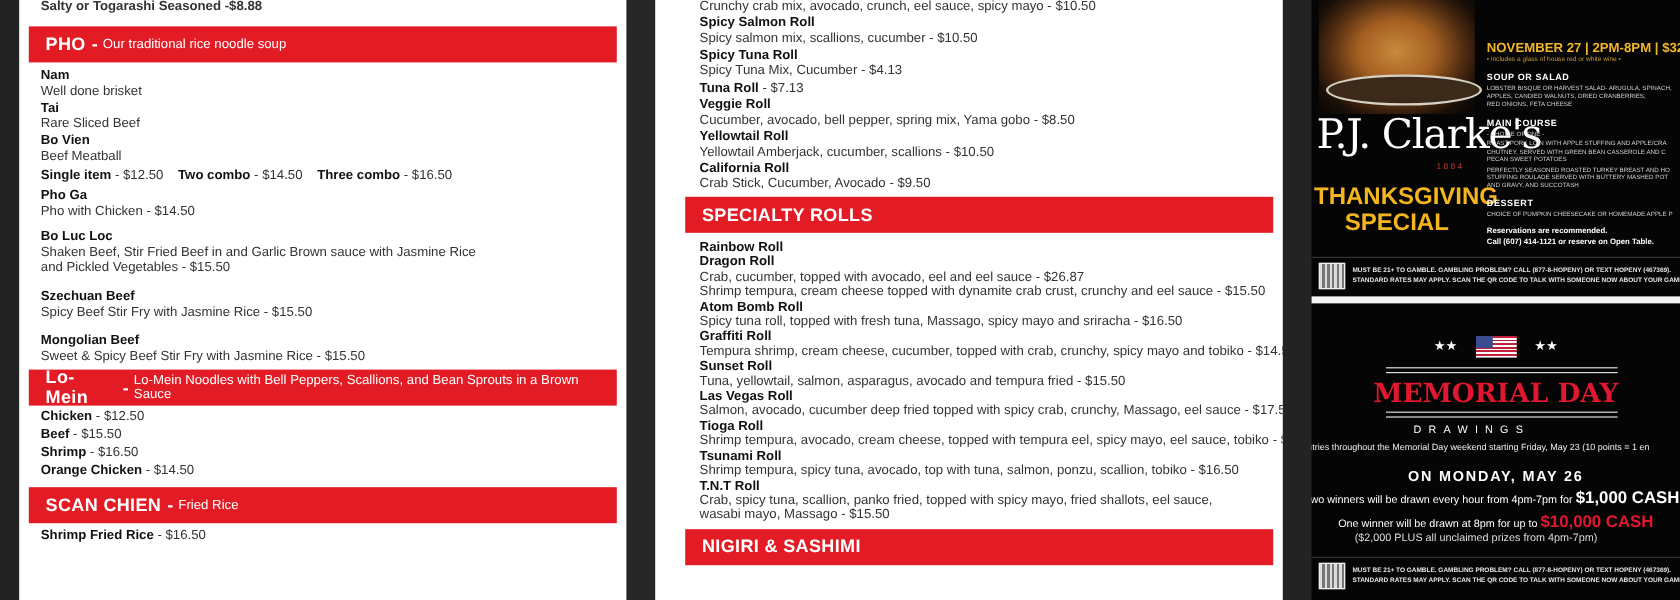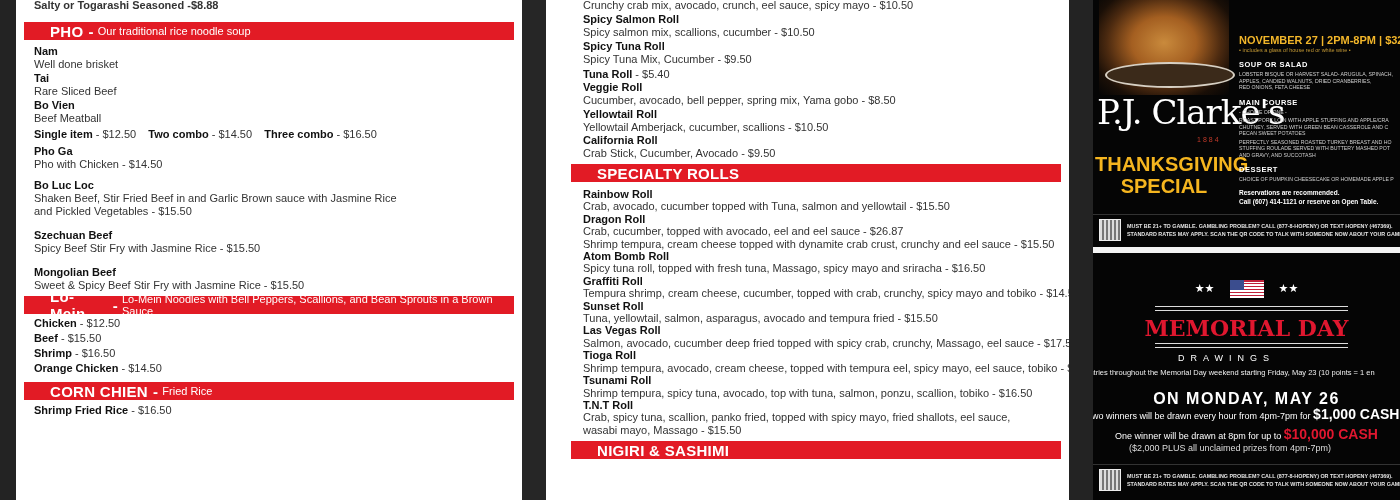--- a/index.html
+++ b/index.html
@@ -5,22 +5,22 @@
   * { box-sizing: border-box; margin: 0; padding: 0; }
   html, body { width: 1400px; height: 500px; overflow: hidden; background: #1e1e1e; }
   body { position: relative; font-family: "Liberation Sans", "DejaVu Sans", sans-serif; }
 
   .panel { position: absolute; top: 0; height: 500px; background: #ffffff; overflow: hidden; }
   #menu-left { left: 16px; width: 506px; }
   #menu-mid { left: 546px; width: 523px; }
   .gap { position: absolute; top: 0; height: 500px; background: #232323; }
 
   .section-header {
-    background: #e21b25; color: #fff; height: 18px;
-    display: flex; align-items: center; padding-left: 26px;
+    background: #e21b25; color: #fff; height: 30px;
+    display: flex; align-items: center; padding-left: 14px;
     font-weight: bold; font-size: 15px; letter-spacing: 0.3px;
   }
   .section-header .sub { font-weight: normal; font-size: 11px; margin-left: 4px; letter-spacing: 0; }
   .section-header .dash { margin-left: 5px; }
 
   .item { padding-left: 18px; font-size: 11px; line-height: 13px; color: #333; }
   .item .name { font-weight: bold; color: #111; display: block; }
   .item .desc { display: block; }
   .inline-item { padding-left: 18px; font-size: 11px; line-height: 15px; color: #333; }
   .inline-item b { color: #111; }
@@ -59,21 +59,21 @@
 
   .mem-stars { position: absolute; top: 27px; left: 0; width: 307px; text-align: center; font-size: 11px; color: #fff; }
   .flag { display: inline-block; width: 34px; height: 18px; vertical-align: middle; margin: 0 12px;
     background: linear-gradient(#3b4d8e, #3b4d8e) 0 0/14px 10px no-repeat,
       repeating-linear-gradient(#c0203a 0 1.5px, #fff 1.5px 3px); }
   .mem-line { position: absolute; left: 62px; width: 193px; height: 1px; background: #ddd; }
   .mem-title { position: absolute; top: 62px; left: 0; width: 307px; text-align: center;
     font-family: "DejaVu Serif", serif; font-weight: bold; font-size: 22px; color: #e0172f; }
   .mem-draw { position: absolute; top: 100px; left: 0; width: 267px; text-align: center; font-size: 9px; letter-spacing: 6px; color: #fff; }
   .mem-entries { position: absolute; top: 115px; left: -14px; white-space: nowrap; font-size: 7.5px; color: #eee; }
-  .mem-on { position: absolute; top: 137px; left: 0; width: 307px; text-align: center; font-weight: bold; font-size: 16px; letter-spacing: 1.5px; }
+  .mem-on { position: absolute; top: 137px; left: 0; width: 307px; text-align: center; font-weight: bold; font-size: 12px; letter-spacing: 1.5px; }
   .mem-two { position: absolute; top: 153px; left: -6px; white-space: nowrap; font-size: 9px; }
   .mem-two b { font-size: 14px; }
   .mem-one { position: absolute; top: 173px; left: 0; width: 307px; text-align: center; font-size: 9px; }
   .mem-one b { font-size: 14px; color: #e0172f; }
   .mem-plus { position: absolute; top: 190px; left: 0; width: 274px; text-align: center; font-size: 9px; color: #ddd; }
 </style>
 </head>
 <body>
 
 <div class="gap" style="left:0;width:16px;"></div>
@@ -134,62 +134,61 @@
     <span class="sub">Lo-Mein Noodles with Bell Peppers, Scallions, and Bean Sprouts in a Brown Sauce</span>
   </div>
   <div style="margin-top:2px;">
     <div class="inline-item"><b>Chicken</b> <span>- $12.50</span></div>
     <div class="inline-item"><b>Beef</b> <span>- $15.50</span></div>
     <div class="inline-item"><b>Shrimp</b> <span> - $16.50</span></div>
     <div class="inline-item"><b>Orange Chicken</b> <span>- $14.50</span></div>
   </div>
 
   <div class="section-header" style="margin:6px 8px 0 8px;">
-    <span>CORN CHIEN</span>
+    <span>SCAN CHIEN</span>
     <span class="dash">-</span>
     <span class="sub">Fried Rice</span>
   </div>
   <div style="margin-top:3px;">
     <div class="inline-item"><b>Shrimp Fried Rice</b> <span>- $16.50</span></div>
   </div>
 </div>
 
 <div class="panel" id="menu-mid">
   <div class="item" style="padding-left:37px;margin-top:-1px;">Crunchy crab mix, avocado, crunch, eel sauce, spicy mayo - $10.50</div>
   <div style="padding-left:19px;margin-top:1px;">
     <div class="item" style="margin-bottom:1px;">
       <span class="name">Spicy Salmon Roll</span>
       <span class="desc">Spicy salmon mix, scallions, cucumber - $10.50</span>
     </div>
     <div class="item" style="margin-bottom:1px;">
       <span class="name">Spicy Tuna Roll</span>
-      <span class="desc">Spicy Tuna Mix, Cucumber - $9.50</span>
-    </div>
-    <div class="inline-item" style="line-height:14px;"><b>Tuna Roll</b> <span>- $5.40</span></div>
+      <span class="desc">Spicy Tuna Mix, Cucumber - $4.13</span>
+    </div>
+    <div class="inline-item" style="line-height:14px;"><b>Tuna Roll</b> <span>- $7.13</span></div>
     <div class="item" style="margin-bottom:1px;">
       <span class="name">Veggie Roll</span>
       <span class="desc">Cucumber, avocado, bell pepper, spring mix, Yama gobo -  $8.50</span>
     </div>
     <div class="item" style="margin-bottom:0px;">
       <span class="name">Yellowtail Roll</span>
       <span class="desc">Yellowtail Amberjack, cucumber, scallions - $10.50</span>
     </div>
     <div class="item">
       <span class="name">California Roll</span>
       <span class="desc">Crab Stick, Cucumber, Avocado - $9.50</span>
     </div>
   </div>
 
   <div class="section-header" style="margin:4px 8px 0 25px;">
     <span>SPECIALTY ROLLS</span>
   </div>
   <div style="padding-left:19px;margin-top:6px;">
     <div class="item" style="line-height:12.4px;">
         <span class="name">Rainbow Roll</span>
-        <span class="desc">Crab, avocado, cucumber topped with Tuna, salmon and yellowtail - $15.50</span>
       </div>
     <div class="item" style="line-height:12.4px;">
         <span class="name">Dragon Roll</span>
         <span class="desc">Crab, cucumber, topped with avocado, eel and eel sauce - $26.87</span>
       </div>
     <div class="item" style="line-height:12.4px;">
         <span class="desc">Shrimp tempura, cream cheese topped with dynamite crab crust, crunchy and eel sauce - $15.50</span>
       </div>
     <div class="item" style="line-height:12.4px;">
         <span class="name">Atom Bomb Roll</span>

